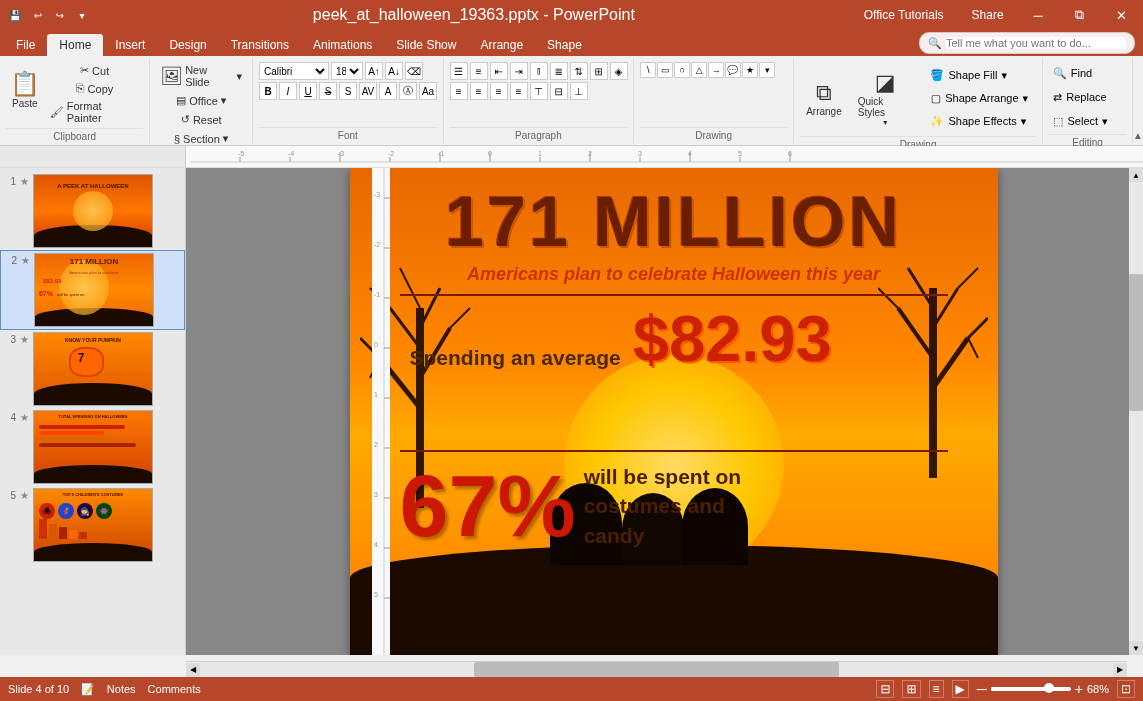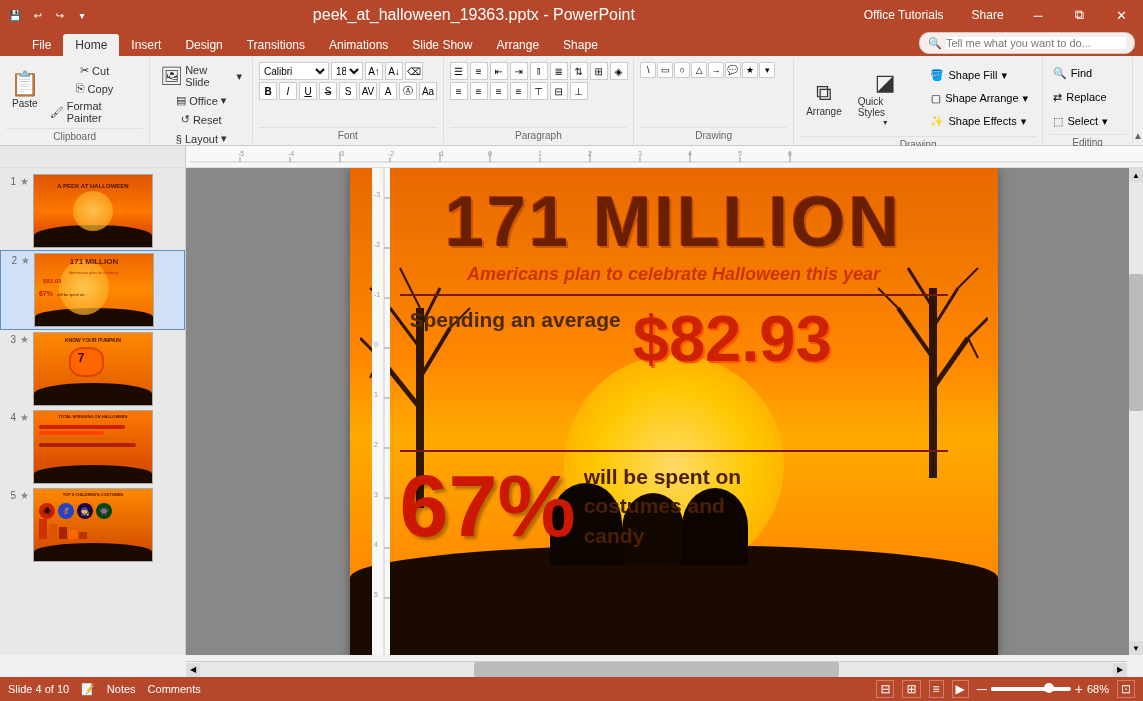--- a/index.html
+++ b/index.html
@@ -23,21 +23,21 @@
 
     
     .qa-icon { width: 16px; height: 16px; display: inline-flex; align-items: center; justify-content: center; font-size: 10px; color: white; cursor: pointer; }
 
     
     #ribbon-tabs {
       height: 26px;
       background: #b7472a;
       display: flex;
       align-items: flex-end;
-      padding-left: 20px;
+      padding-left: 4px;
     }
     .ribbon-tab {
       padding: 4px 12px;
       font-size: 12px;
       cursor: pointer;
       color: white;
       border-radius: 3px 3px 0 0;
     }
     .ribbon-tab.active { background: #f0f0f0; color: #333; }
 
@@ -392,21 +392,21 @@
           <span>▤</span>
           <span>Office</span>
           <span>▾</span>
         </div>
         <div class="ribbon-btn ribbon-btn-small">
           <span>↺</span>
           <span>Reset</span>
         </div>
         <div class="ribbon-btn ribbon-btn-small">
           <span>§</span>
-          <span>Layout</span>
+          <span>Section</span>
           <span>▾</span>
         </div>
       </div>
     </div>
     <div class="ribbon-group-label">Slides</div>
   </div>
 
   <div class="ribbon-group" style="min-width:170px">
     <div class="ribbon-group-content" style="flex-direction:column; gap:2px;">
       <div class="font-row">
@@ -727,21 +727,21 @@
       <div style="position:absolute; bottom:90px; left:200px; width:72px; height:82px; background:#0d0500; border-radius:50% 50% 0 0;"></div>
       <div style="position:absolute; bottom:90px; left:272px; width:62px; height:72px; background:#120600; border-radius:50% 50% 0 0;"></div>
       <div style="position:absolute; bottom:90px; left:332px; width:66px; height:77px; background:#0d0400; border-radius:50% 50% 0 0;"></div>
 
       <div style="position:absolute; top:14px; left:50%; transform:translateX(-50%); font-size:70px; font-weight:900; color:#6a2000; font-family:Impact,'Arial Black',sans-serif; letter-spacing:3px; white-space:nowrap; text-shadow:2px 2px 0 #cc5500, -1px -1px 0 #aa3300;">171 MILLION</div>
 
       <div style="position:absolute; top:96px; left:70px; right:70px; text-align:center; font-size:18px; color:#cc3300; font-style:italic; font-weight:bold;">Americans plan to celebrate Halloween this year</div>
 
       <div style="position:absolute; top:126px; left:50px; right:50px; height:2px; background:#7a1a00;"></div>
 
-      <div style="position:absolute; top:138px; left:60px; display:flex; align-items:flex-start; gap:12px;">
+      <div style="position:absolute; top:138px; left:60px; display:flex; align-items:flex-end; gap:12px;">
         <div style="font-size:21px; color:#4a2800; font-weight:bold; line-height:1.3;">Spending an average</div>
         <div style="font-size:65px; font-weight:900; color:#cc2200; font-family:Impact,'Arial Black',sans-serif; text-shadow:2px 2px 0 #ff5500; line-height:1;">$82.93</div>
       </div>
 
       <div style="position:absolute; top:282px; left:50px; right:50px; height:2px; background:#7a1a00;"></div>
 
       <div style="position:absolute; top:294px; left:50px; display:flex; align-items:center; gap:8px;">
         <div style="font-size:88px; font-weight:900; color:#cc1800; font-family:Impact,'Arial Black',sans-serif; text-shadow:3px 3px 3px rgba(0,0,0,0.3); line-height:1;">67%</div>
         <div style="font-size:21px; color:#4a2000; font-weight:bold; max-width:200px; line-height:1.4;">will be spent on costumes and candy</div>
       </div>

